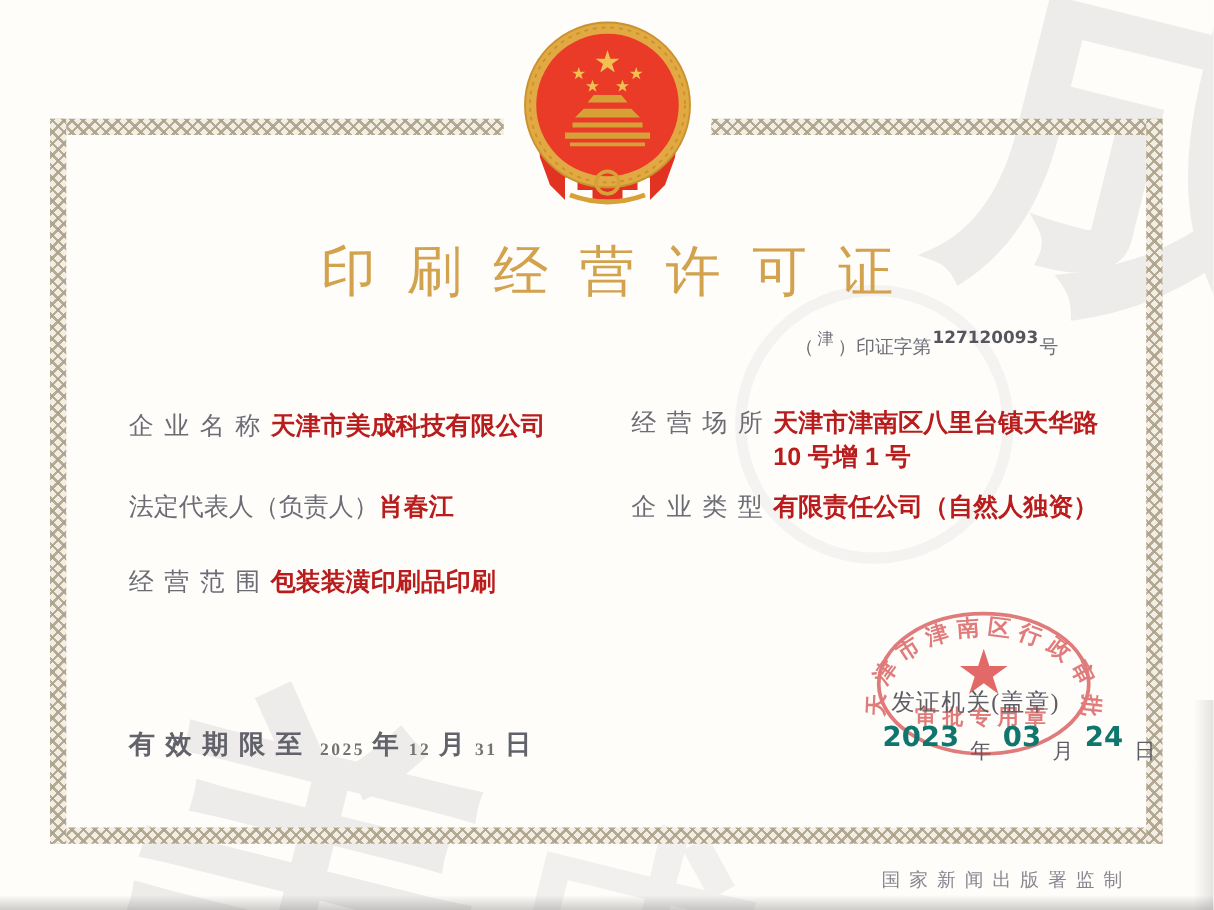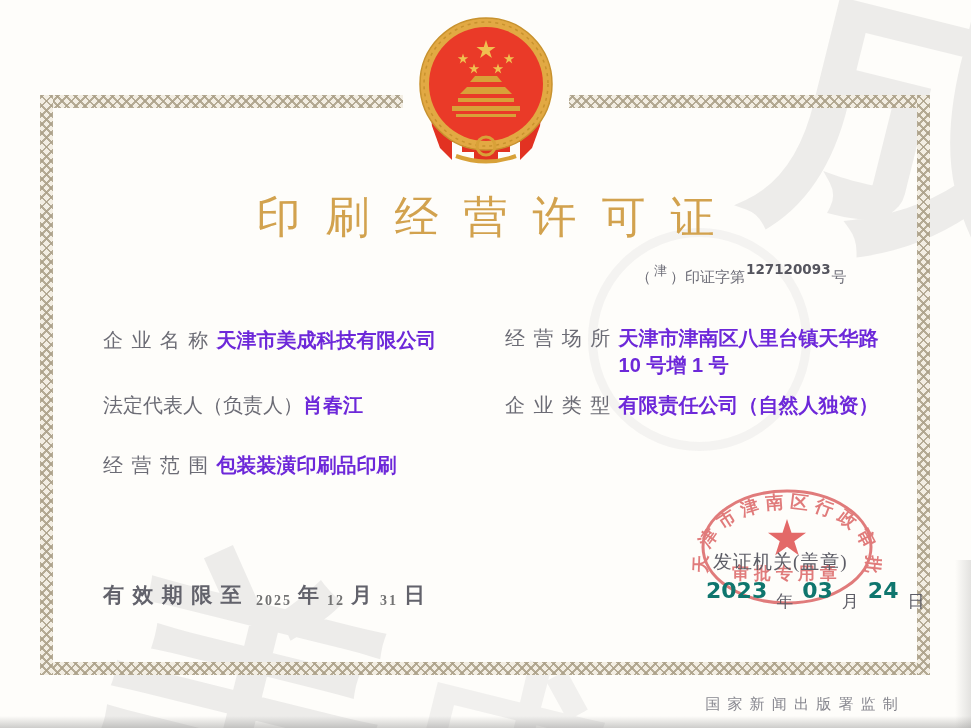--- a/index.html
+++ b/index.html
@@ -38,21 +38,21 @@
   
   .cert-no{position:absolute;left:636px;top:268px;font-size:15px;color:#6d6d77;white-space:nowrap;}
   .cert-no .region{display:inline-block;transform:translateY(-7px);font-size:13px;margin:0 3px;}
   .cert-no .num{display:inline-block;transform:translateY(-8px);
     font-family:"DejaVu Sans",sans-serif;font-weight:bold;font-size:13.5px;color:#55555e;margin:0 1px;}
 
   
   .row{position:absolute;display:flex;align-items:flex-start;white-space:nowrap;}
   .lbl{font-size:20px;color:#6c6c75;}
   .lbl-sp{letter-spacing:.42em;}
-  .val{font-family:"Liberation Sans",sans-serif;font-weight:600;font-size:20px;color:#6d28d9;}
+  .val{font-family:"Liberation Sans",sans-serif;font-weight:600;font-size:20px;color:#b91c1c;}
   .row-company{left:103px;top:327px;}
   .row-premises{left:505px;top:325px;}
   .row-legal{left:103px;top:392px;}
   .row-type{left:505px;top:392px;}
   .row-scope{left:103px;top:452px;}
   .premises-lines{white-space:normal;width:300px;}
   .premises-lines .line2{margin-top:2px;}
 
   
   .row-validity{left:103px;top:581px;align-items:flex-end;}

